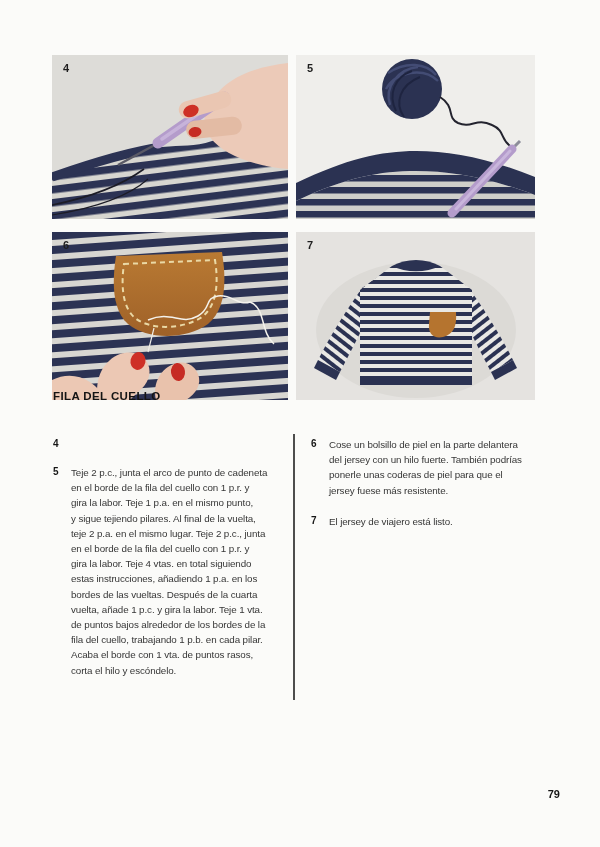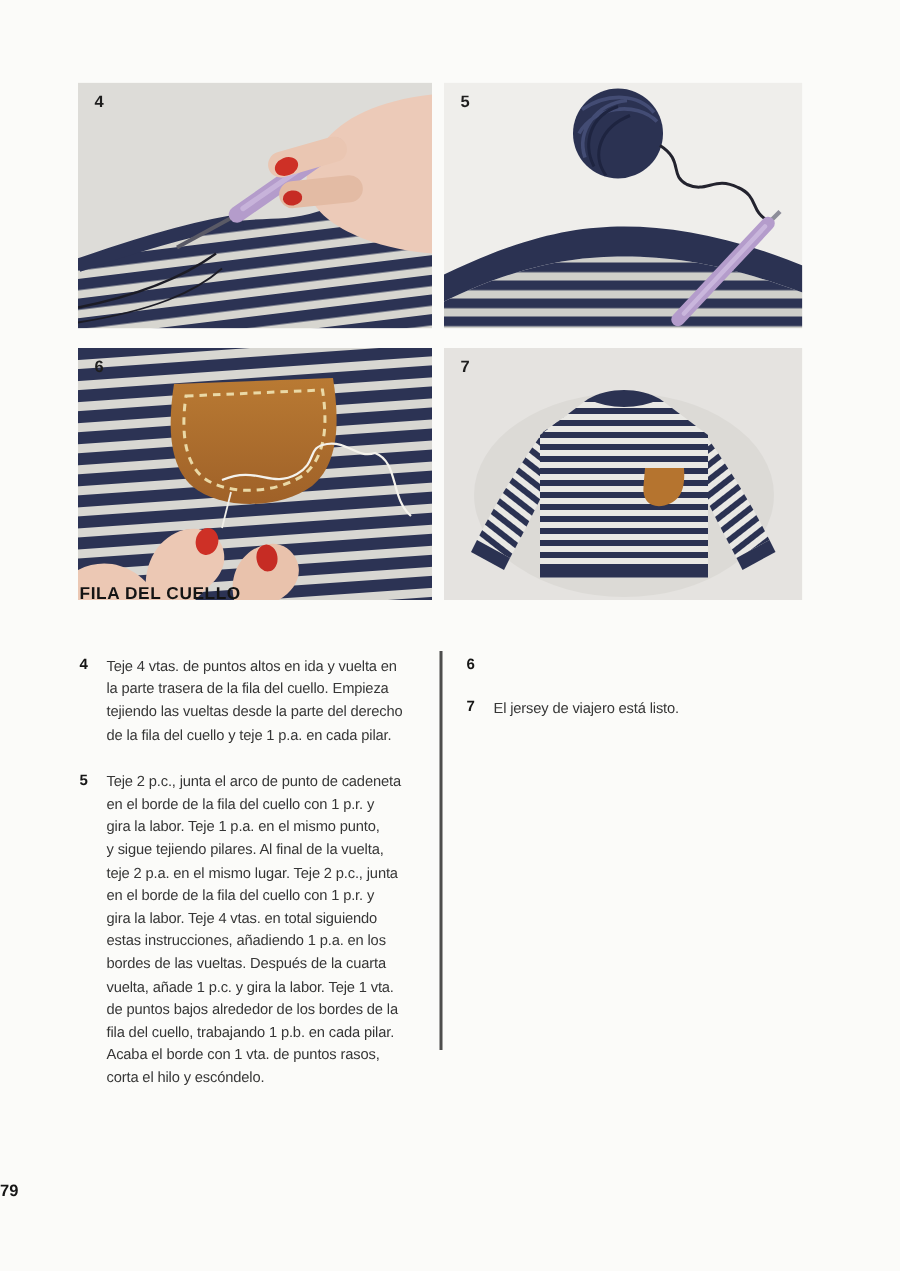--- a/index.html
+++ b/index.html
@@ -31,21 +31,21 @@
   .step-num{width:18px;flex-shrink:0;font-weight:bold;font-size:10px;color:#161616;padding-top:1px;}
   .step-text{
     font-size:9.8px;line-height:15.2px;letter-spacing:-.1px;
     white-space:pre-line;color:#363636;
   }
   .divider{
     position:absolute;left:293px;top:434px;width:2px;height:266px;
     background:#4d4d4d;
   }
   .page-number{
-    position:absolute;left:0;top:788px;width:560px;
+    position:absolute;left:0;top:788px;width:560px;text-align:right;
     font-weight:bold;font-size:11px;color:#161616;
   }
 </style>
 </head>
 <body>
 
 <div>
 
   <figure class="photo photo-4" style="margin:0">
     <svg viewBox="0 0 236 164">
@@ -148,24 +148,20 @@
       <path d="M134,80 L160,80 C161,94 158,102 147,105 C138,107 132,102 133,92 Z" fill="#b5742f"></path>
     </svg>
     <span class="photo-label">7</span>
   </figure>
 
   <h2 class="heading">FILA DEL CUELLO</h2>
 
   <div class="col col-left">
     <div class="step">
       <span class="step-num">4</span>
-      <div class="step-text">Teje 4 vtas. de puntos altos en ida y vuelta en
-la parte trasera de la fila del cuello. Empieza
-tejiendo las vueltas desde la parte del derecho
-de la fila del cuello y teje 1 p.a. en cada pilar.</div>
     </div>
     <div class="step">
       <span class="step-num">5</span>
       <div class="step-text">Teje 2 p.c., junta el arco de punto de cadeneta
 en el borde de la fila del cuello con 1 p.r. y
 gira la labor. Teje 1 p.a. en el mismo punto,
 y sigue tejiendo pilares. Al final de la vuelta,
 teje 2 p.a. en el mismo lugar. Teje 2 p.c., junta
 en el borde de la fila del cuello con 1 p.r. y
 gira la labor. Teje 4 vtas. en total siguiendo
@@ -177,20 +173,24 @@
 Acaba el borde con 1 vta. de puntos rasos,
 corta el hilo y escóndelo.</div>
     </div>
   </div>
 
   <div class="divider"></div>
 
   <div class="col col-right">
     <div class="step">
       <span class="step-num">6</span>
+      <div class="step-text">Cose un bolsillo de piel en la parte delantera
+del jersey con un hilo fuerte. También podrías
+ponerle unas coderas de piel para que el
+jersey fuese más resistente.</div>
     </div>
     <div class="step">
       <span class="step-num">7</span>
       <div class="step-text">El jersey de viajero está listo.</div>
     </div>
   </div>
 
   <div class="page-number">79</div>
 
 </div>

